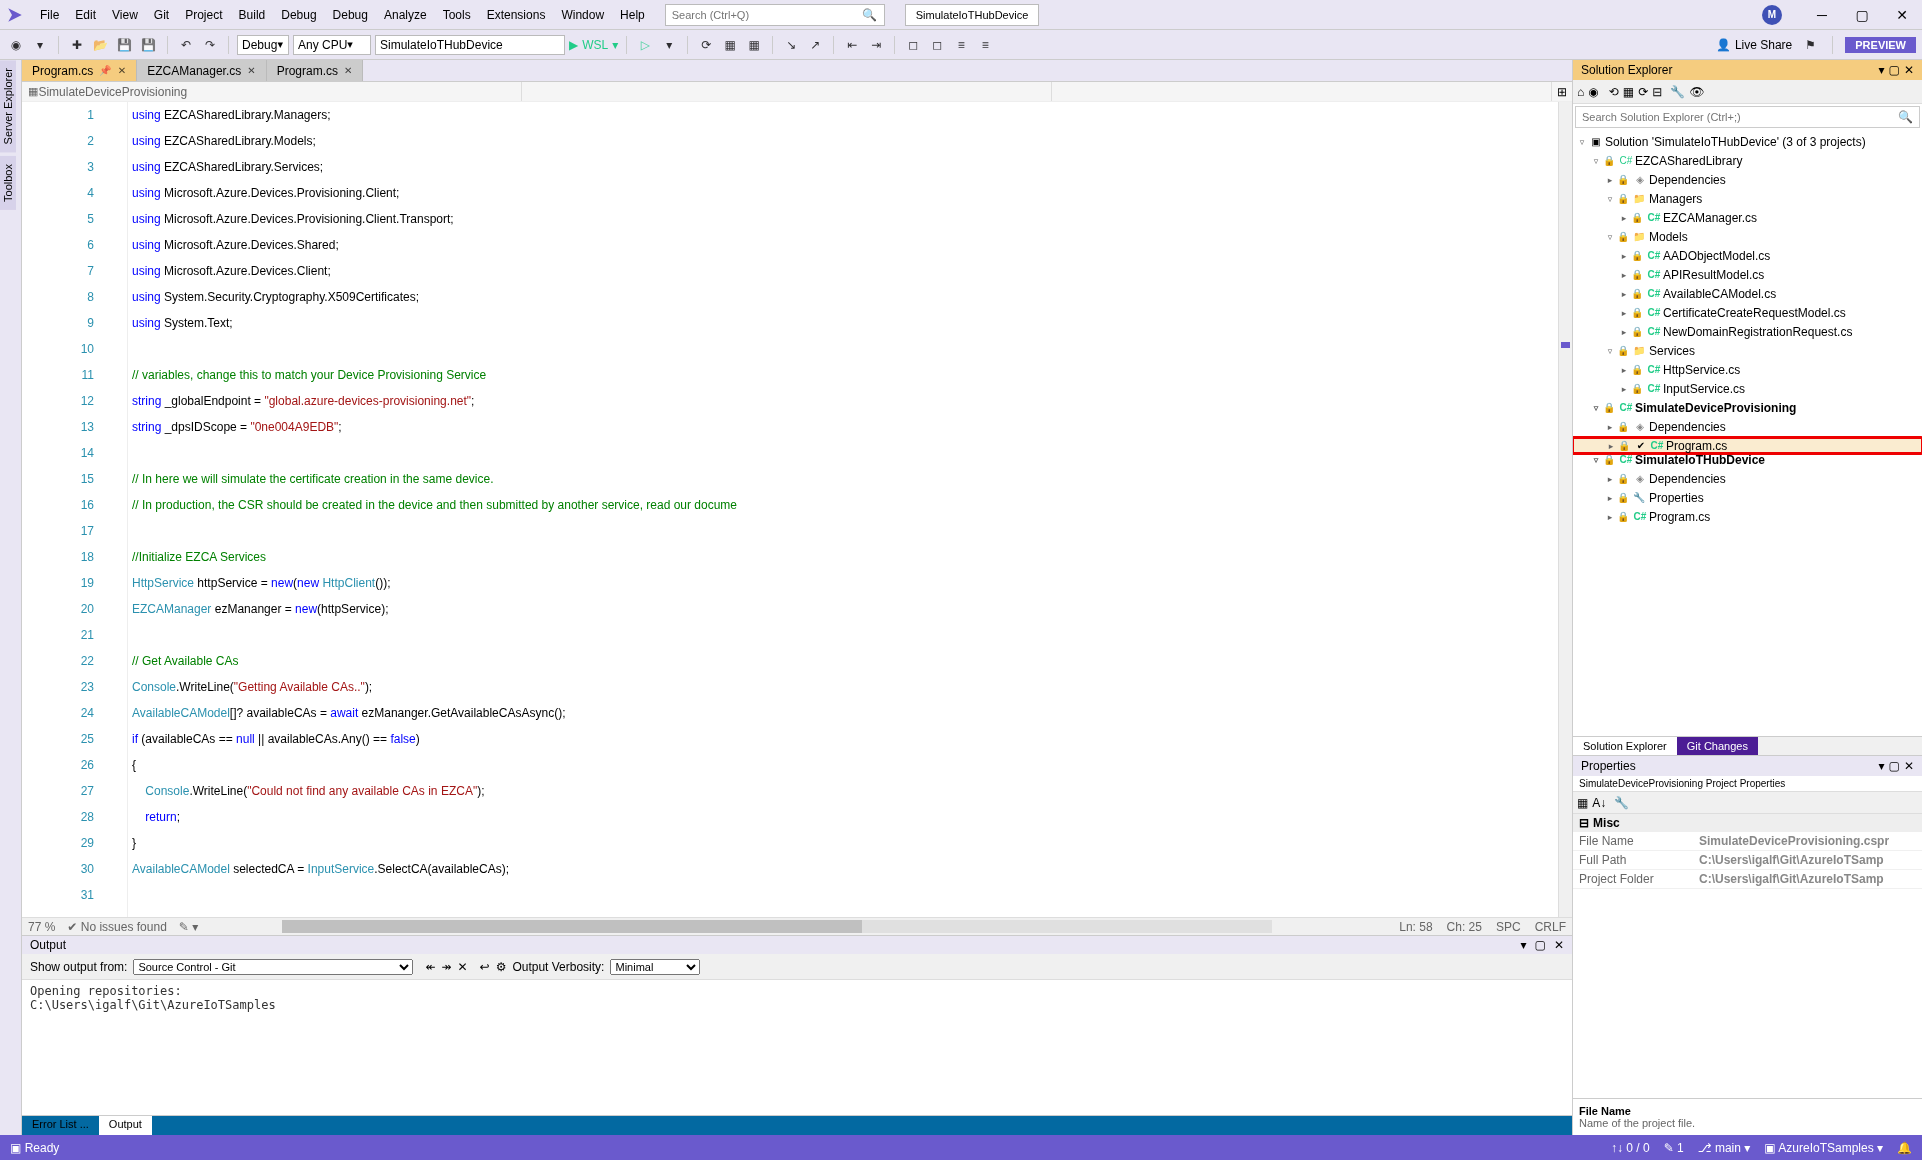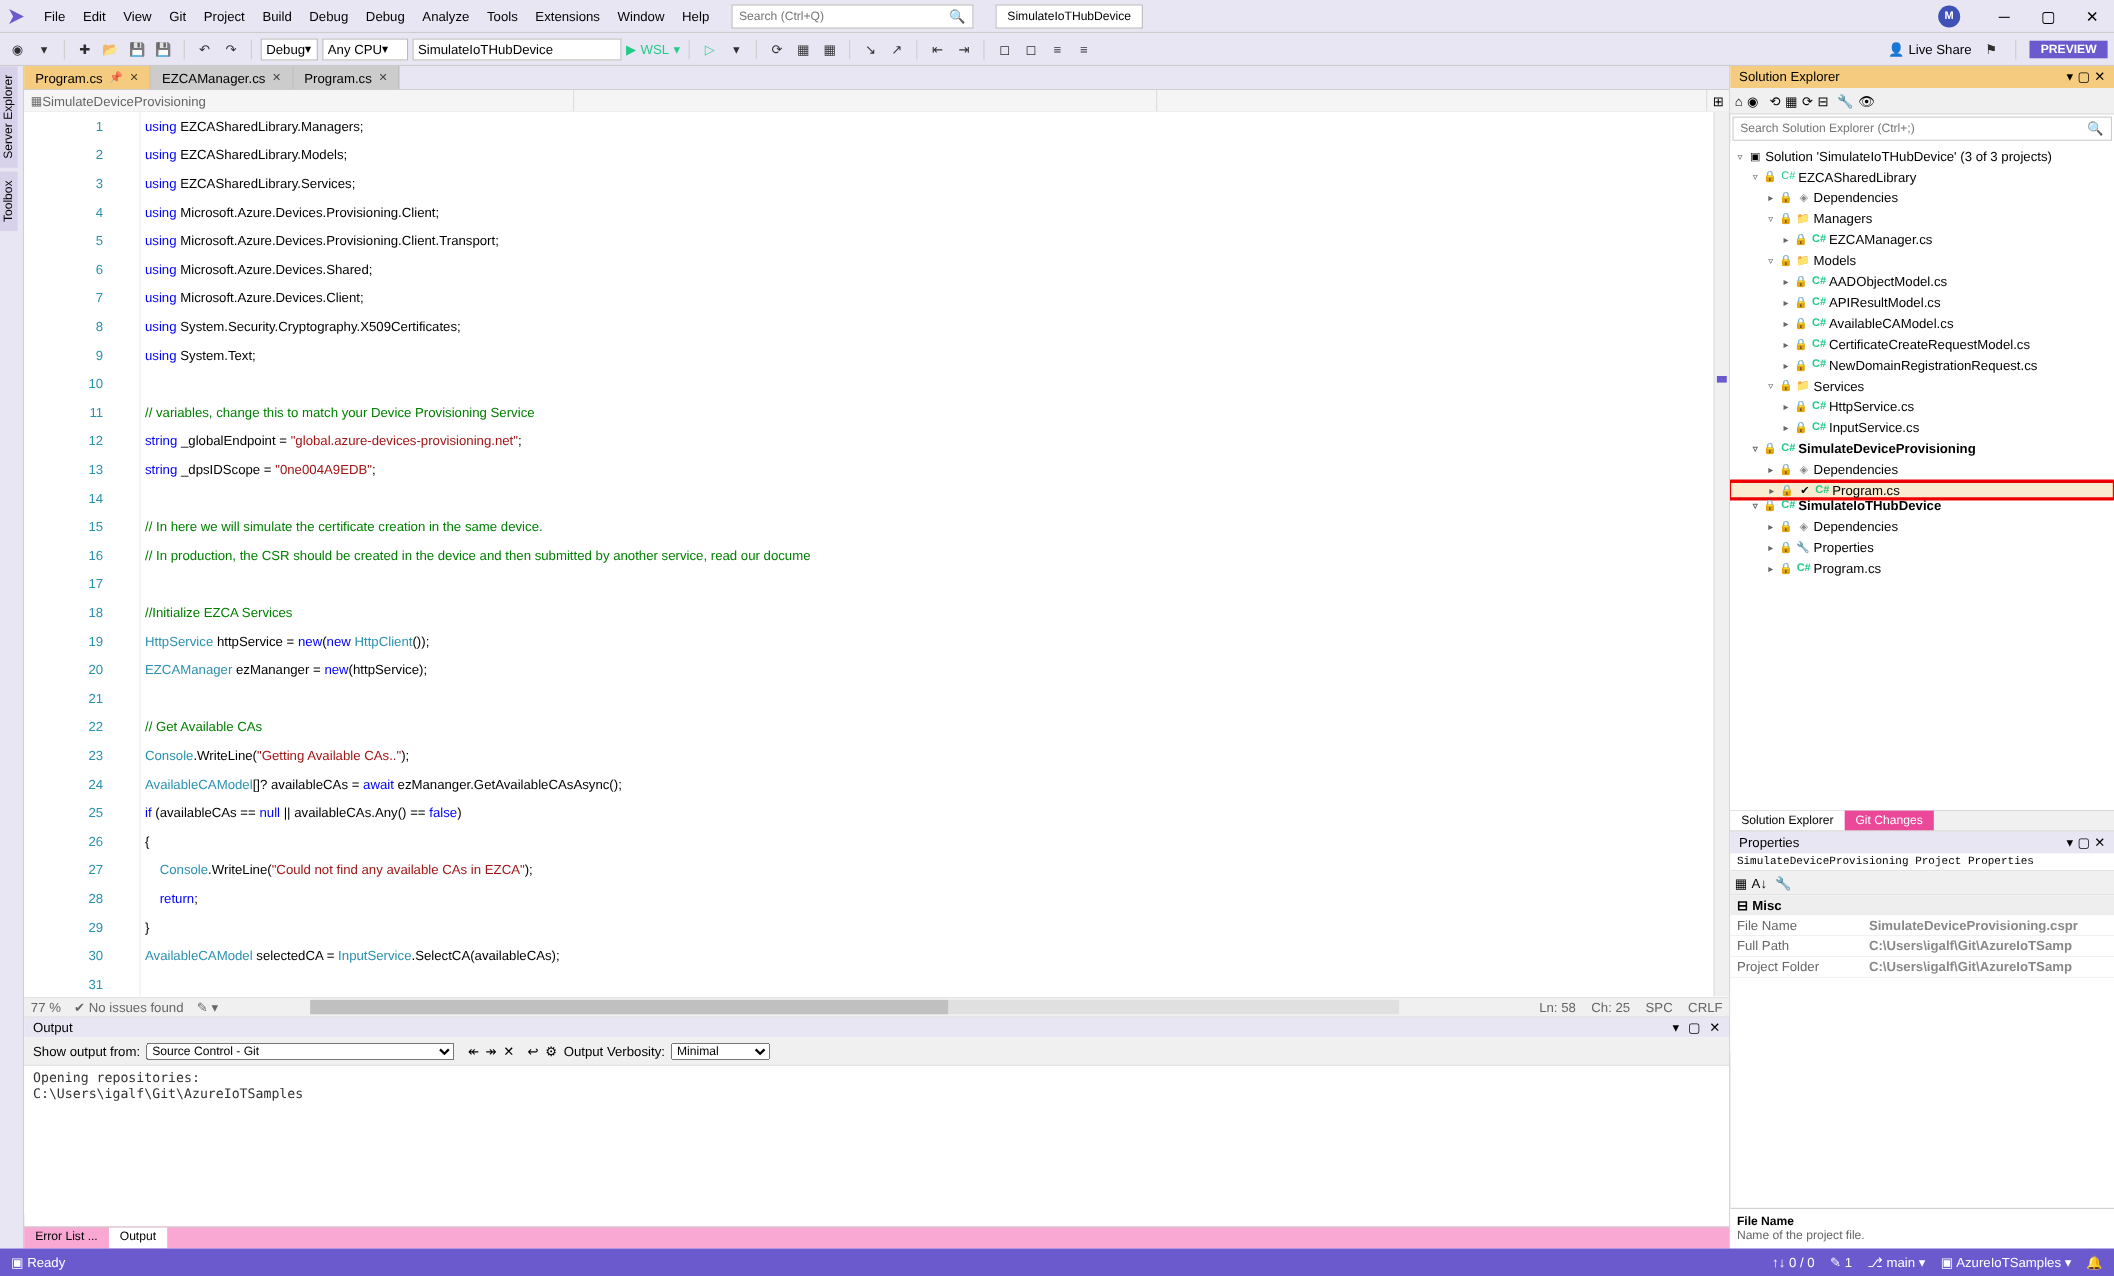--- a/index.html
+++ b/index.html
@@ -59,46 +59,46 @@
 .h-scroll-thumb { position:absolute; left:0; width:580px; top:0; bottom:0; background:#c0c0c0; }
 .editor-status .right-stat { margin-left:auto; display:flex; gap:14px; }
 
 
 .output-panel { height:180px; border-top:1px solid #ccc; display:flex; flex-direction:column; }
 .output-title { background:#e9e6f3; padding:2px 8px; font-size:11px; display:flex; align-items:center; }
 .output-title .ctrls { margin-left:auto; display:flex; gap:8px; }
 .output-tb { height:26px; background:#f0f0f0; display:flex; align-items:center; padding:0 8px; gap:6px; font-size:11px; border-bottom:1px solid #ddd; }
 .output-tb select { font-size:11px; }
 .output-content { flex:1; background:#fff; font-family:Consolas,monospace; font-size:12px; padding:4px 8px; color:#333; white-space:pre-line; }
-.bottom-tabs { height:20px; background:#f9a8d4; display:flex; border-top:1px solid #ccc;margin-top:11px; }
+.bottom-tabs { height:20px; background:#0369a1; display:flex; border-top:1px solid #ccc; }
 .bottom-tab { padding:2px 10px; font-size:11px; cursor:pointer; }
 .bottom-tab.active { background:#fff; }
 
 
 .panel-title { background:#f5cc7f; padding:3px 8px; font-size:11px; display:flex; align-items:center; }
 .panel-title .ctrls { margin-left:auto; display:flex; gap:4px; }
 .panel-tb { height:24px; background:#f0f0f0; display:flex; align-items:center; padding:0 4px; gap:4px; border-bottom:1px solid #ddd; }
 .panel-search { height:22px; border:1px solid #ccc; margin:2px; display:flex; align-items:center; padding:0 6px; }
 .panel-search input { border:none; outline:none; flex:1; font-size:11px; color:#888; }
 .tree { flex:1; overflow:auto; background:#fff; font-size:11px; padding:2px 0; }
 .tree-row { display:flex; align-items:center; height:19px; padding-left:4px; cursor:pointer; gap:2px; white-space:nowrap; }
 .tree-row.bold { font-weight:bold; }
 .tree-row.highlight { background:#faecd0; }
 .tree-row .exp { width:10px; text-align:center; color:#666; font-size:9px; }
 .tree-row .ico { width:14px; height:14px; display:inline-flex; align-items:center; justify-content:center; font-size:10px; }
 .red-box { border:3px solid #e00; border-radius:3px; margin:0 -2px; }
 .overlap-item { margin-top:-5px; }
 .explorer-bottom-tabs { display:flex; border-top:1px solid #ccc; background:#f0f0f0; }
 .explorer-bottom-tabs .etab { padding:3px 10px; font-size:11px; cursor:pointer; }
-.explorer-bottom-tabs .etab.active { background:#ec4899; color:#fff; }
+.explorer-bottom-tabs .etab.active { background:#4c1d95; color:#fff; }
 
 
 .props-panel { height:380px; border-top:1px solid #ccc; display:flex; flex-direction:column; }
 .props-title { background:#e9e6f3; padding:3px 8px; font-size:11px; display:flex; }
-.props-sub { background:#fff; padding:2px 6px; font-size:10px; border-bottom:1px solid #ddd;font-family:Liberation Mono, monospace; }
+.props-sub { background:#fff; padding:2px 6px; font-size:10px; border-bottom:1px solid #ddd; }
 .props-tb { height:22px; background:#f0f0f0; display:flex; align-items:center; padding:0 4px; gap:4px; border-bottom:1px solid #ddd; }
 .props-grid { flex:1; background:#fff; font-size:11px; }
 .props-cat { background:#eee; padding:2px 6px; font-weight:bold; display:flex; align-items:center; gap:4px; }
 .props-row { display:flex; border-bottom:1px solid #f0f0f0; }
 .props-row .pk { width:120px; padding:2px 6px; color:#666; }
 .props-row .pv { flex:1; padding:2px 6px; color:#888; overflow:hidden; text-overflow:ellipsis; white-space:nowrap;font-weight:bold; }
 .props-desc { border-top:1px solid #ccc; padding:6px; background:#fff; }
 .props-desc .pd-name { font-weight:bold; font-size:11px; }
 .props-desc .pd-text { font-size:11px; color:#666; }
 

